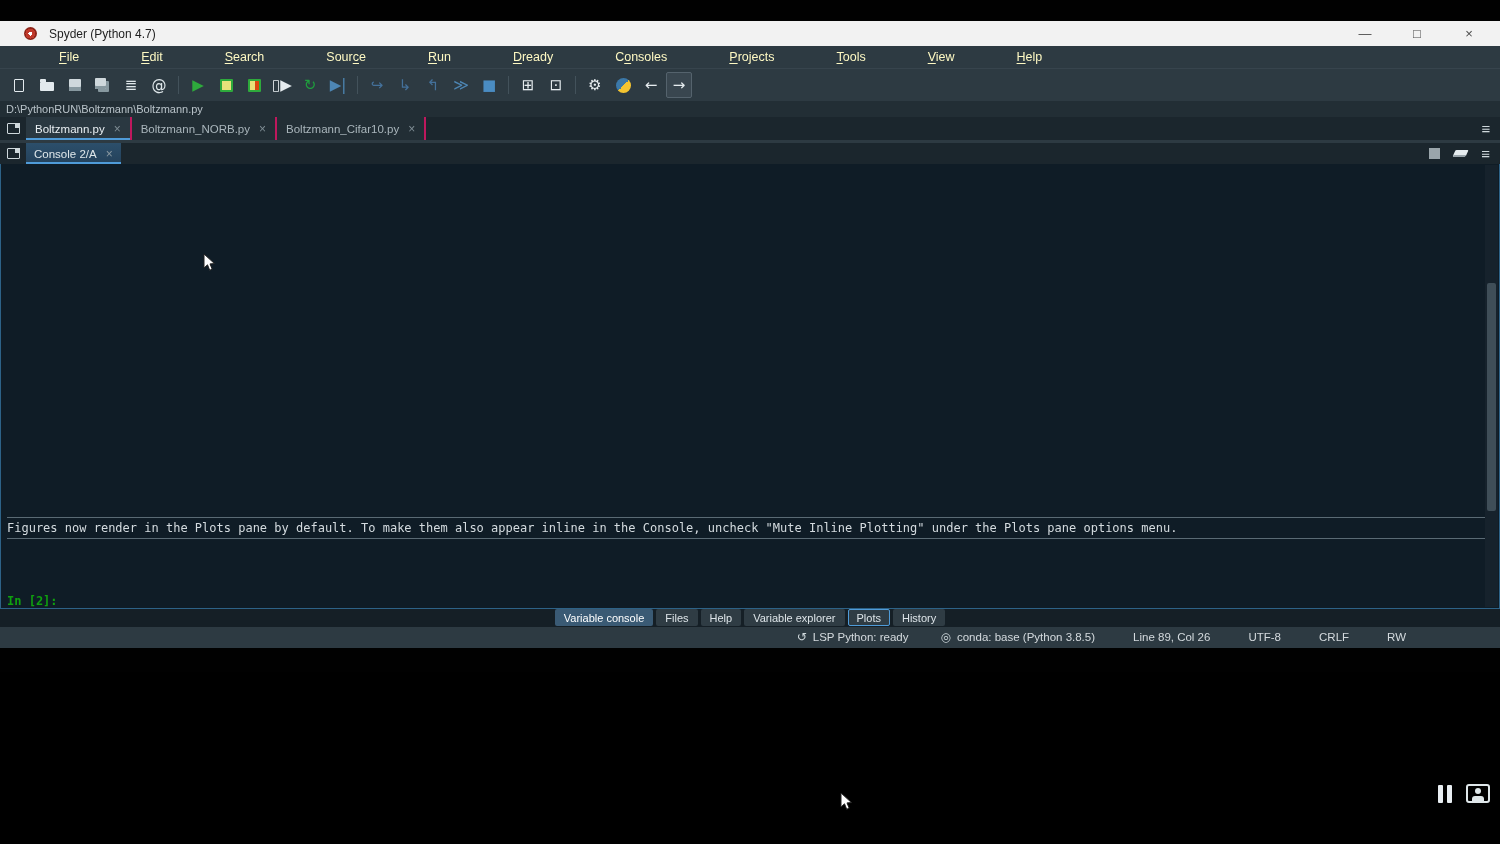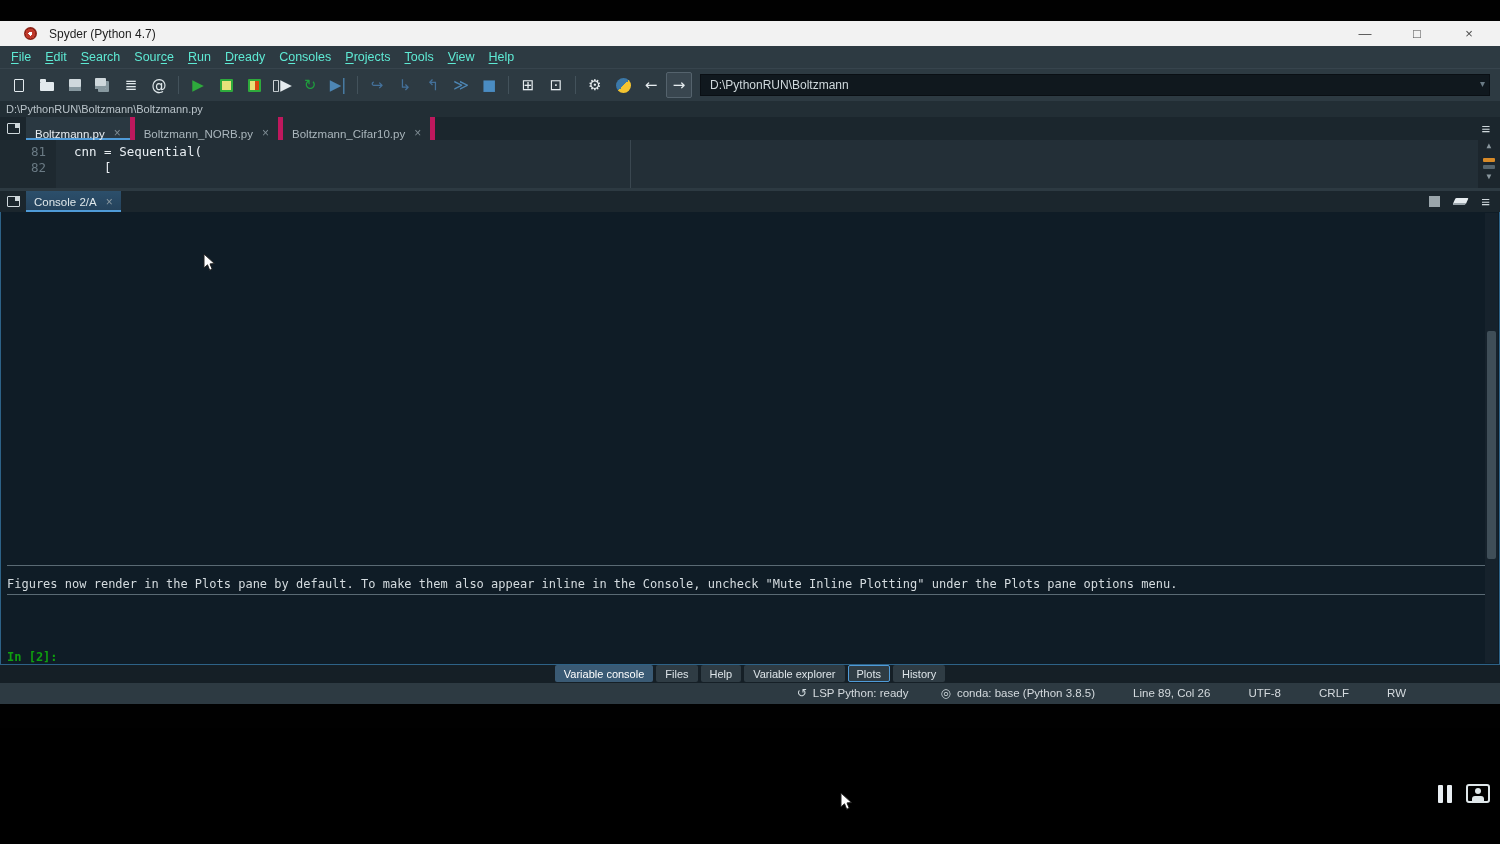--- a/index.html
+++ b/index.html
@@ -16,21 +16,21 @@
   .spyder-logo { width:13px; height:13px; border-radius:50%;
                  background:radial-gradient(circle at 50% 50%, #fff 0 2px, #c0392b 2px 5px, #8e2418 5px);
                  margin-left:14px; margin-right:12px; }
   .title-text { font-size:12px; color:#1d1d1d; }
   .win-controls { margin-left:auto; display:flex; align-items:center; gap:34px; margin-right:12px;
                   color:#4a4a4a; font-size:13px; }
   .win-controls span { cursor:default; width:18px; text-align:center; }
 
   
   .menubar { height:22px; background:#2d3a42; display:flex; align-items:center; padding-left:4px; }
-  .menu-item { display:inline-block; color:#5eead4; font-size:12.5px; padding:2px 7px; }
+  .menu-item { display:inline-block; color:#fef9c3; font-size:12.5px; padding:2px 7px;margin-left:48px; }
   .menu-item u { text-decoration:underline; text-underline-offset:2px; }
 
   
   .toolbar { height:33px; background:#2d3a42; border-top:1px solid #37444d;
              display:flex; align-items:center; padding:0 6px; gap:2px; }
   .tbtn { width:26px; height:26px; display:inline-flex; align-items:center; justify-content:center;
           border-radius:2px; }
   .tbtn .glyph { font-size:15px; line-height:1; font-family:"DejaVu Sans", sans-serif; }
   .tbtn.divider { width:9px; height:22px; position:relative; }
   .tbtn.divider::after { content:""; position:absolute; left:4px; top:2px; bottom:2px; width:1px; background:#43525b; }
@@ -57,22 +57,22 @@
 
   
   .breadcrumb { height:16px; background:#222e35; color:#b9c3c9; font-size:11px;
                 display:flex; align-items:center; padding-left:6px; }
 
   
   .edtabs { height:23px; background:#1b262d; display:flex; align-items:stretch; }
   .tabbar-browse { width:26px; display:flex; align-items:center; justify-content:center; }
   .ic-browse { width:13px; height:11px; border:1.5px solid #cfd8dc; border-radius:1px; position:relative; }
   .ic-browse::before { content:""; position:absolute; right:-1px; top:-1px; width:5px; height:5px; background:#cfd8dc; }
-  .etab { display:flex; align-items:flex-end; padding:0 9px; font-size:11.5px; color:#aab6bc;
-          background:#222e35; border-right:5px solid #be185d; }
+  .etab { display:flex; align-items:center; padding:0 9px; font-size:11.5px; color:#aab6bc;
+          background:#222e35; border-right:2px solid #be185d; }
   .etab.active { background:#2a3841; color:#e8eef2; box-shadow:inset 0 -2px 0 #4f9bd8; }
   .etab .x { margin-left:9px; color:#7f8d94; font-size:12px; }
   .tabbar-menu { margin-left:auto; width:28px; display:flex; align-items:center; justify-content:center;
           color:#cfd8dc; font-size:15px; }
 
   
   .editor { height:48px; background:#232f37; position:relative; display:flex;
             font-family:"DejaVu Sans Mono", monospace; font-size:12.5px; overflow:hidden; }
   .gutter { width:56px; background:#1e2930; color:#6a7a84; text-align:right; padding:4px 10px 0 0; line-height:16px; }
   .codecol { padding:4px 0 0 18px; color:#e8eef2; line-height:16px; white-space:pre; }
@@ -97,21 +97,21 @@
   .ic-menu { color:#cfd8dc; font-size:15px; line-height:1; }
 
   
   .console { flex:1; background:#0f1c26; border:1px solid #2d6287; border-top:none;
              position:relative; overflow:hidden;
              font-family:"DejaVu Sans Mono", monospace; font-size:12px; color:#d4dbdf; }
   .console-text { padding:0 6px; margin-top:-5px; line-height:15.8px; }
   .co-line { white-space:pre-wrap; word-break:break-word; min-height:15.8px; }
   .notice-block { margin-top:26px; }
   .notice-block hr { border:none; border-top:1px solid #5a6a74; margin:0; }
-  .notice-text { padding:3px 0; white-space:pre-wrap;margin-top:8px; }
+  .notice-text { padding:3px 0; white-space:pre-wrap; }
   .prompt { margin-top:55px; font-weight:bold; color:#0fa00f; }
   .con-scroll { position:absolute; right:1px; top:1px; bottom:1px; width:13px; background:#16222c; }
   .con-thumb { position:absolute; right:2px; top:118px; height:228px; width:9px; background:#3f4e58; border-radius:2px; }
 
   
   .bottomtabs { height:18px; background:#151f26; display:flex; align-items:center; justify-content:center; gap:3px; }
   .btab { font-size:11px; color:#dde4e8; background:#2f3c44; padding:1.5px 8px; border-radius:2px;
           border:1px solid transparent; }
   .btab.active { background:#3a5a74; color:#fff; }
   .btab.boxed { border-color:#4f9bd8; }
@@ -236,24 +236,20 @@
         <span class="tbtn ic-pylogo">
           <span class="glyph"></span>
         </span>
         <span class="tbtn" style="color: rgb(230, 236, 239);">
           <span class="glyph">←</span>
         </span>
         <span class="tbtn boxed" style="color: rgb(230, 236, 239);">
           <span class="glyph">→</span>
         </span>
       </span>
-    <span class="path-field">
-      <input type="text" value="D:\PythonRUN\Boltzmann" style="">
-      <span class="path-caret">▾</span>
-    </span>
     <span style="display:flex;align-items:center;gap:2px;margin-left:6px;">
         <span class="tbtn ic-folder2"></span>
       </span>
   </div>
 
   <div class="breadcrumb">D:\PythonRUN\Boltzmann\Boltzmann.py</div>
 
   <div class="edtabs">
     <span class="tabbar-browse">
         <span class="ic-browse"></span>
@@ -268,34 +264,20 @@
           <span class="x">×</span>
         </span>
         <span class="etab">
           <span>Boltzmann_Cifar10.py</span>
           <span class="x">×</span>
         </span>
       </span>
     <span class="tabbar-menu">≡</span>
   </div>
 
-  <div class="editor">
-    <div class="gutter">
-        <div>81</div>
-        <div>82</div>
-      </div>
-    <div class="codecol"><div>cnn = Sequential(</div><div>    [</div></div>
-    <div class="edge-guide"></div>
-    <div class="ed-scroll">
-      <span class="arr">▲</span>
-      <span class="flag-orange"></span>
-      <span class="flag-gray"></span>
-      <span class="arr">▼</span>
-    </div>
-  </div>
 
   <div class="splitter"></div>
 
   <div class="contabs">
     <span class="tabbar-browse">
         <span class="ic-browse"></span>
       </span>
     <span class="ctab">
       <span>Console 2/A</span>
       <span class="x">×</span>

